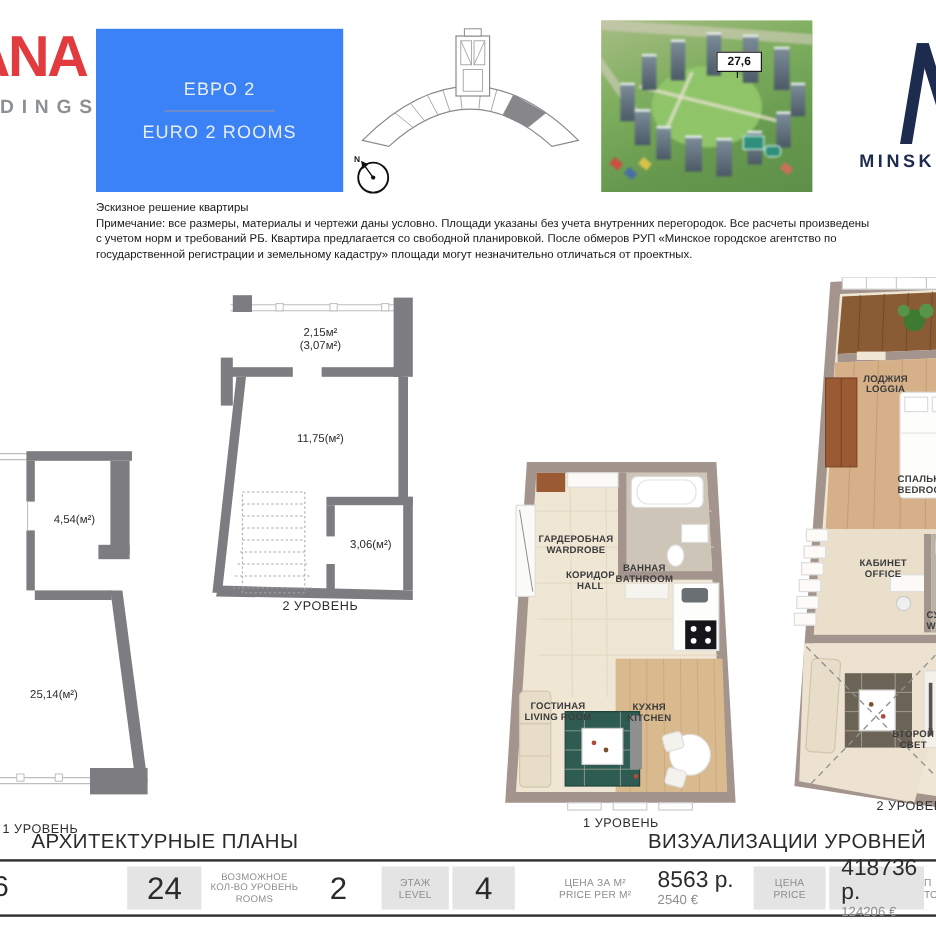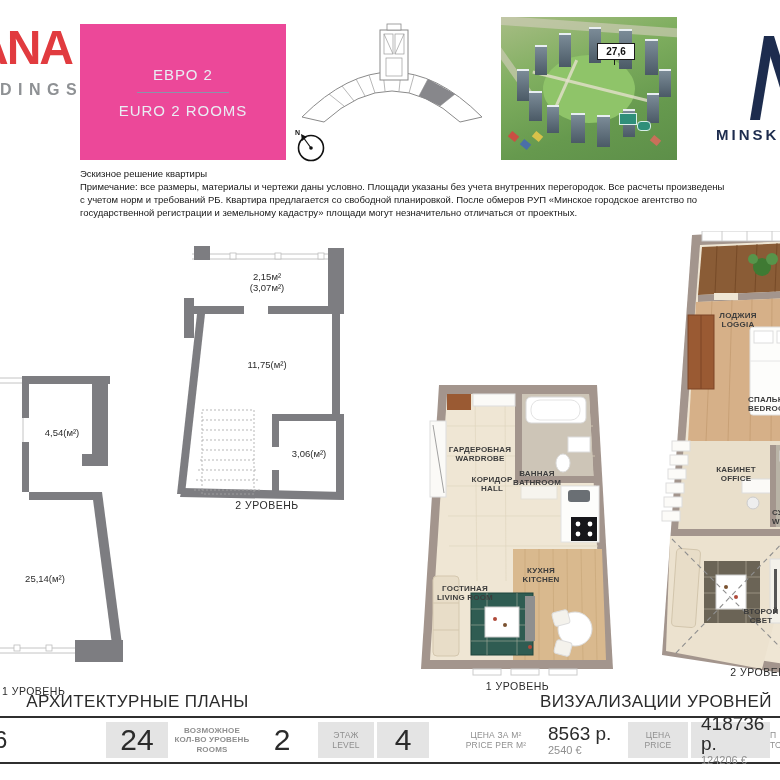--- a/index.html
+++ b/index.html
@@ -4,21 +4,21 @@
 <style>
   html,body{margin:0;padding:0;background:#fff;}
   #page{position:relative;width:780px;height:780px;background:#fff;overflow:hidden;
         font-family:"Liberation Sans",sans-serif;color:#1a1a1a;}
   .abs{position:absolute;}
   
   #brand-top{position:absolute;left:-26px;top:24px;font-size:48px;font-weight:800;
              letter-spacing:-2px;color:#e13b3f;line-height:1;}
   #brand-bottom{position:absolute;left:0px;top:82px;font-size:16px;font-weight:700;
                 letter-spacing:6.5px;color:#8e9194;line-height:1;}
-  #title-box{position:absolute;left:80px;top:24px;width:206px;height:136px;background:#ec4899;
+  #title-box{position:absolute;left:80px;top:24px;width:206px;height:136px;background:#3b82f6;
              display:flex;flex-direction:column;align-items:center;justify-content:center;}
   #title-box .t{color:#e9edf4;font-size:15px;letter-spacing:1px;}
   #title-box .sep{width:92px;border-top:1px solid #8b94aa;margin:9px 0;}
   #aerial{position:absolute;left:501px;top:17px;width:176px;height:143px;overflow:hidden;
           background:linear-gradient(160deg,#a8bd85 0%,#7fae5f 35%,#66994e 70%,#5d8f49 100%);}
   #aerial .blurwrap{position:absolute;inset:0;filter:blur(0.7px);}
   #aerial .park{position:absolute;left:42px;top:38px;width:92px;height:68px;border-radius:50%;
                 background:#8fc469;}
   #aerial .path1{position:absolute;left:30px;top:68px;width:120px;height:3px;background:#e3e0cc;
                  transform:rotate(14deg);opacity:.8;}
@@ -44,21 +44,21 @@
           text-align:center;white-space:nowrap;}
   
   .rlabel{position:absolute;font-size:8px;line-height:9px;font-weight:700;color:#3c3c3c;
           text-align:center;letter-spacing:.2px;white-space:nowrap;margin-top:28px;}
   
   #dtable{position:absolute;left:0;top:716px;width:780px;height:44px;
           border-top:2px solid #2f2f2f;border-bottom:2px solid #2f2f2f;background:#fff;}
   .chip{position:absolute;top:4px;height:36px;background:#e4e4e4;display:flex;
         flex-direction:column;align-items:center;justify-content:center;}
   .lbl{font-size:8.5px;line-height:10px;color:#8f8f8f;text-align:center;letter-spacing:.2px;}
-  .val{font-size:30px;color:#2b2b2b;}
+  .val{font-size:26px;color:#2b2b2b;}
   .whitecell{position:absolute;top:4px;height:36px;display:flex;flex-direction:column;
              align-items:center;justify-content:center;background:#fff;}
   .money-main{font-size:19px;color:#2b2b2b;line-height:20px;}
   .money-sub{font-size:11px;color:#8f8f8f;line-height:12px;}
   svg text{font-family:"Liberation Sans",sans-serif;}
 </style>
 </head>
 <body>
 
 <div id="page">
@@ -284,21 +284,21 @@
     <div>WARDROBE</div>
   </div>
   <div class="rlabel" style="left:452px;top:447px;width:80px;">
     <div>КОРИДОР</div>
     <div>HALL</div>
   </div>
   <div class="rlabel" style="left:497px;top:441px;width:80px;">
     <div>ВАННАЯ</div>
     <div>BATHROOM</div>
   </div>
-  <div class="rlabel" style="left:501px;top:538px;width:80px;">
+  <div class="rlabel" style="left:501px;top:557px;width:80px;">
     <div>КУХНЯ</div>
     <div>KITCHEN</div>
   </div>
   <div class="rlabel" style="left:425px;top:556px;width:80px;">
     <div>ГОСТИНАЯ</div>
     <div>LIVING ROOM</div>
   </div>
   <div class="caption" style="left:455px;top:680px;width:125px;text-align:center;">1 УРОВЕНЬ</div>
 
   <svg class="abs" style="left:622px;top:231px;" width="175" height="448" viewBox="0 0 175 448">
@@ -391,21 +391,21 @@
   <div class="caption" style="left:712px;top:666px;width:100px;text-align:center;">2 УРОВЕНЬ</div>
 
   <div class="sechdr" style="left:540px;width:225px;">ВИЗУАЛИЗАЦИИ УРОВНЕЙ</div>
   <div class="sechdr" style="left:15px;width:245px;">АРХИТЕКТУРНЫЕ ПЛАНЫ</div>
 
   <div id="dtable">
     <div class="abs val" style="left:-6px;top:8px;font-size:24px;">6</div>
     <div class="chip" style="left:106px;width:62px;">
       <div class="val">24</div>
     </div>
-    <div class="whitecell" style="left:168px;width:88px;font-weight:bold;">
+    <div class="whitecell" style="left:168px;width:88px;">
       <div class="lbl" style="font-size:8px;line-height:9.5px;">ВОЗМОЖНОЕ</div>
       <div class="lbl" style="font-size:8px;line-height:9.5px;">КОЛ-ВО УРОВЕНЬ</div>
       <div class="lbl" style="font-size:8px;line-height:9.5px;">ROOMS</div>
     </div>
     <div class="whitecell" style="left:258px;width:48px;">
       <div class="val">2</div>
     </div>
     <div class="chip" style="left:318px;width:56px;">
       <div class="lbl">ЭТАЖ</div>
       <div class="lbl">LEVEL</div>

